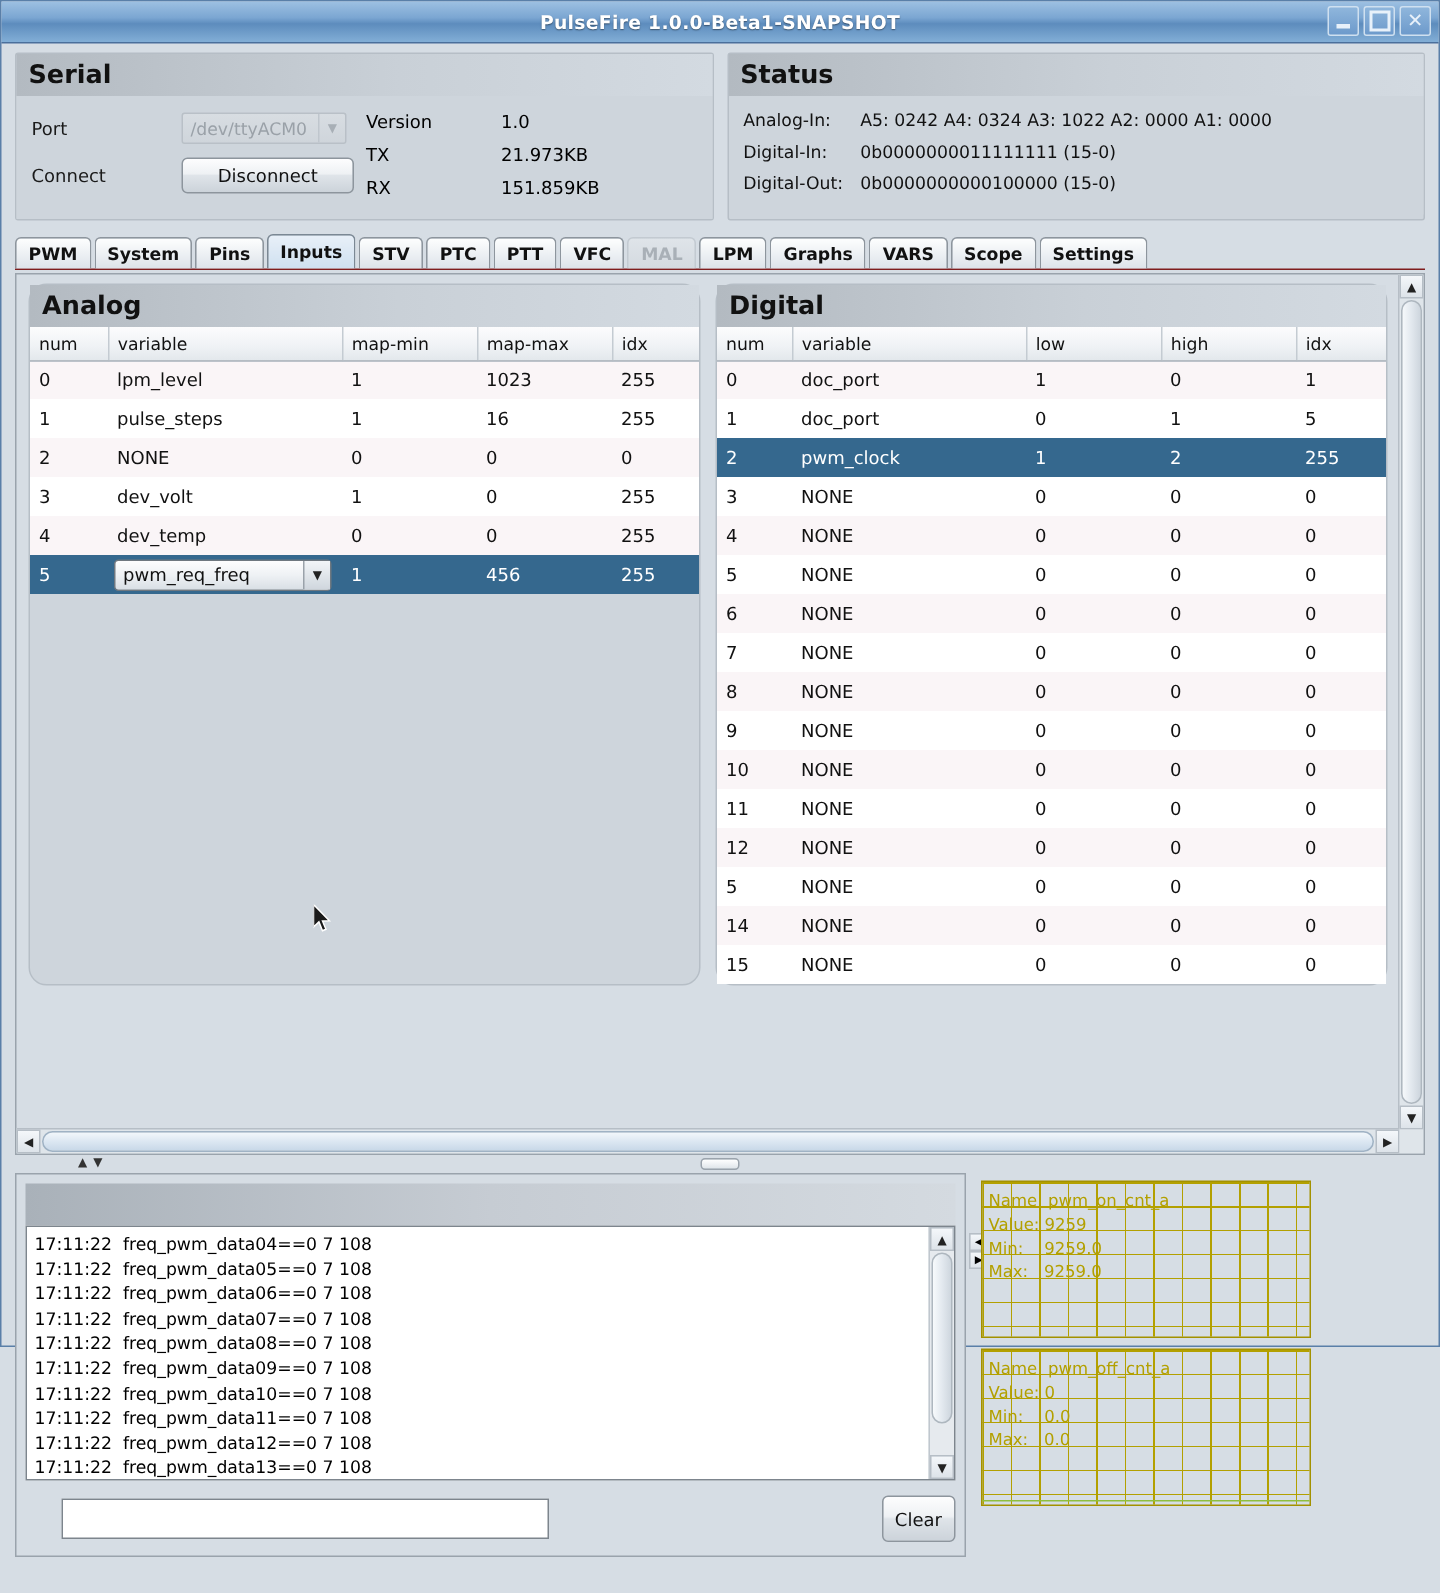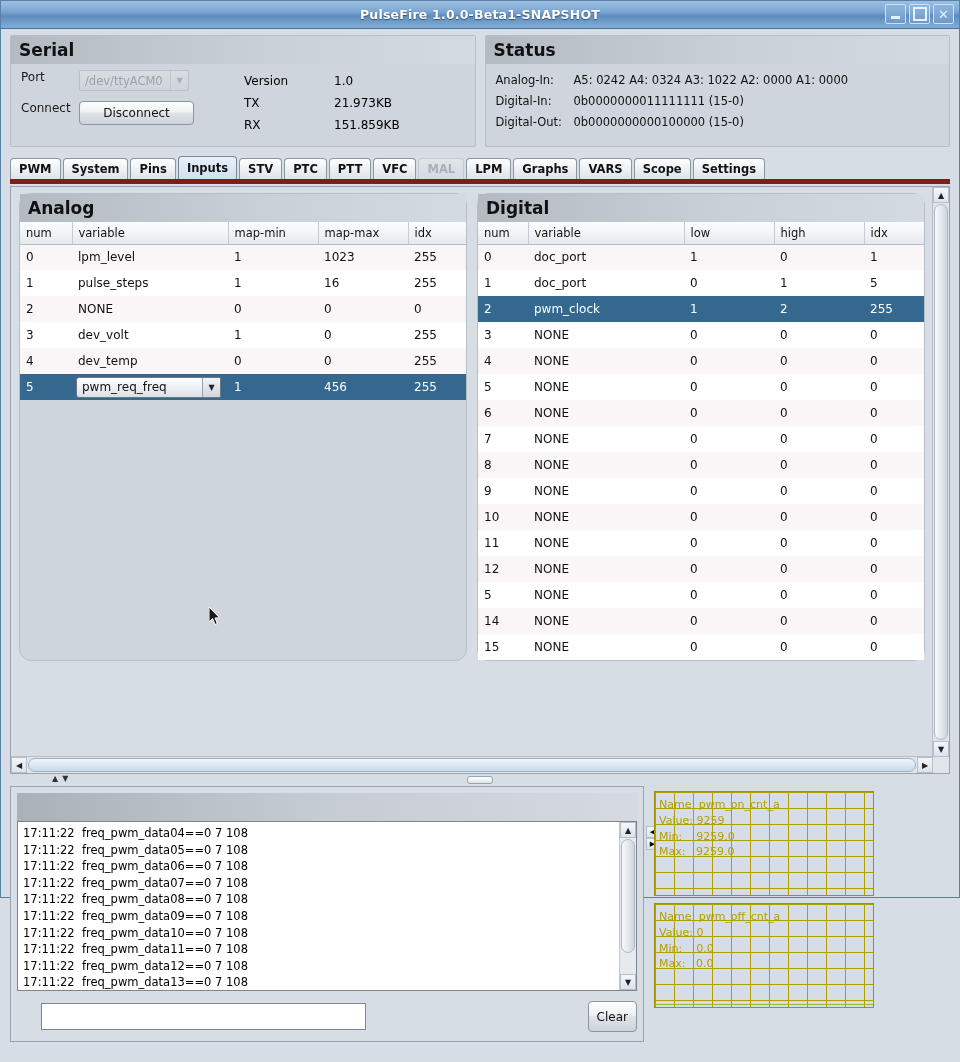--- a/index.html
+++ b/index.html
@@ -33,21 +33,21 @@
          border-radius:2px;}
   .panel-head{height:28px;box-sizing:border-box;padding:4px 8px 0 8px;font-weight:bold;
     font-size:17px;color:#111;
     background:repeating-linear-gradient(135deg,#b9c0c7 0 6px,#c2c9d0 6px 12px);
     background-image:linear-gradient(to right,#b3bac1,#c9d0d7 55%,#d3dae1);}
   .panel-body{background:#ced5dc;padding:6px 10px 10px 10px;}
 
   
   .serial-grid{display:flex;}
   .serial-left{width:215px;}
-  .srow{display:flex;height:31px;}
+  .srow{display:flex;align-items:center;height:31px;gap:42px;}
   .slabel{width:58px;font-size:12px;color:#1a1a1a;}
   .combo{width:110px;height:21px;box-sizing:border-box;display:flex;align-items:center;
     border:1px solid #b9c0c7;background:linear-gradient(to bottom,#d8dde2,#cfd5db);
     color:#9aa1a8;font-size:11.5px;padding-left:5px;border-radius:2px;position:relative;}
   .combo .arrow{position:absolute;right:0;top:0;width:17px;height:19px;
     border-left:1px solid #bfc6cd;display:flex;align-items:center;justify-content:center;
     color:#a8afb6;font-size:8px;}
   .btn{box-sizing:border-box;border:1px solid #8d959d;border-radius:4px;
     background:linear-gradient(to bottom,#fdfdfe 0%,#eef1f4 45%,#dfe4e9 50%,#ccd3da 100%);
     font-size:12px;color:#111;display:inline-flex;align-items:center;justify-content:center;}
@@ -56,21 +56,21 @@
   .kv{display:flex;font-size:12px;line-height:22px;gap:32px;}
   .kv .k{width:58px;}
   .kv .v{}
 
   .status-lines{font-size:11.5px;line-height:21px;color:#111;}
   .status-lines .sl{display:flex;}
   .status-lines .sk{width:78px;}
 
   
   .tabbar{margin:8px 9px 0 9px;display:flex;align-items:flex-end;
-          border-bottom:5px solid #7f1d1d;height:24px;}
+          border-bottom:1px solid #7f1d1d;height:24px;}
   .tab{position:relative;height:21px;box-sizing:border-box;margin-right:2px;padding:0 8px;
     display:flex;align-items:center;font-size:11.5px;font-weight:bold;color:#111;
     border:1px solid #8d959d;border-bottom:none;border-radius:4px 4px 0 0;
     background:linear-gradient(to bottom,#fdfefe,#eaeef2 60%,#dde3e9);}
   .tab.active{background:linear-gradient(to bottom,#e8f0f8,#cfe0f0);height:23px;
     border-color:#7b8894;}
   .tab.disabled{color:#a9b0b7;border-color:#c3cad1;
     background:linear-gradient(to bottom,#dfe4e9,#d4dae0);}
 
   

